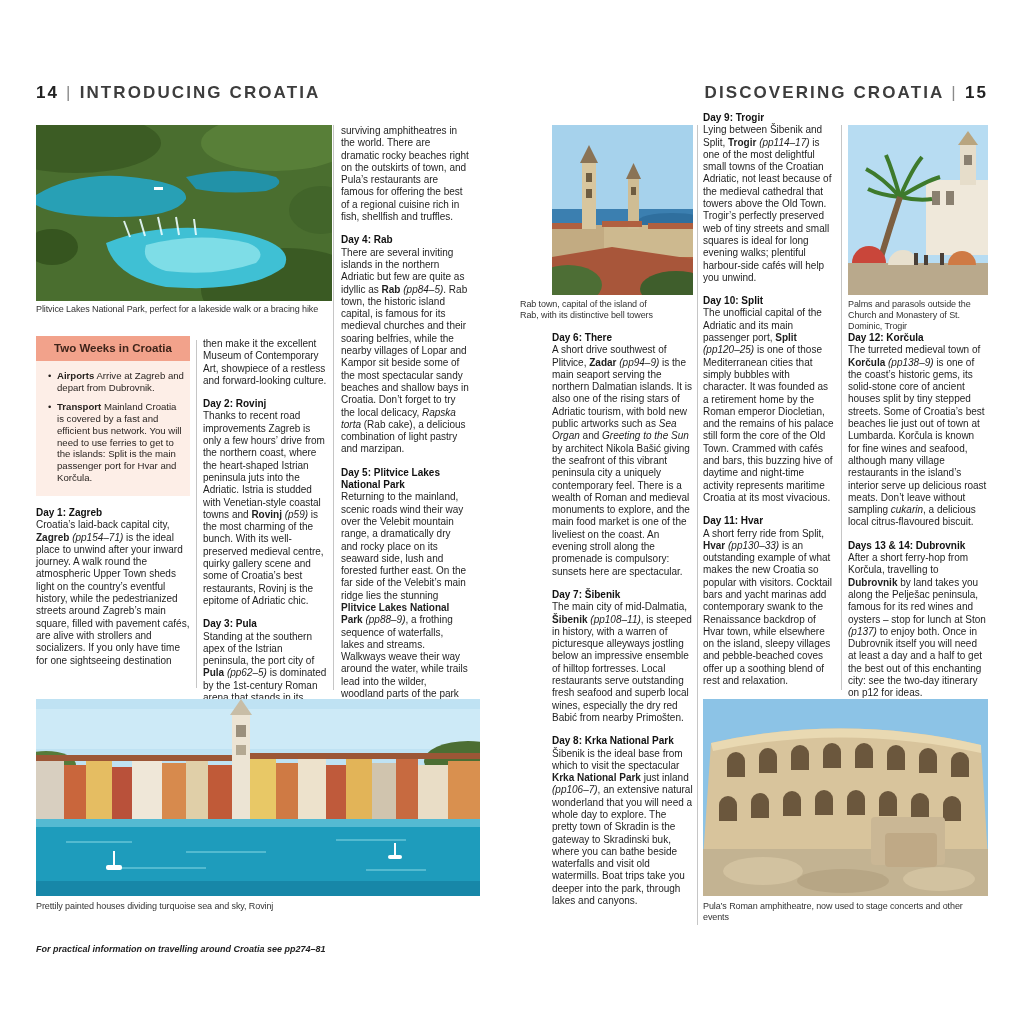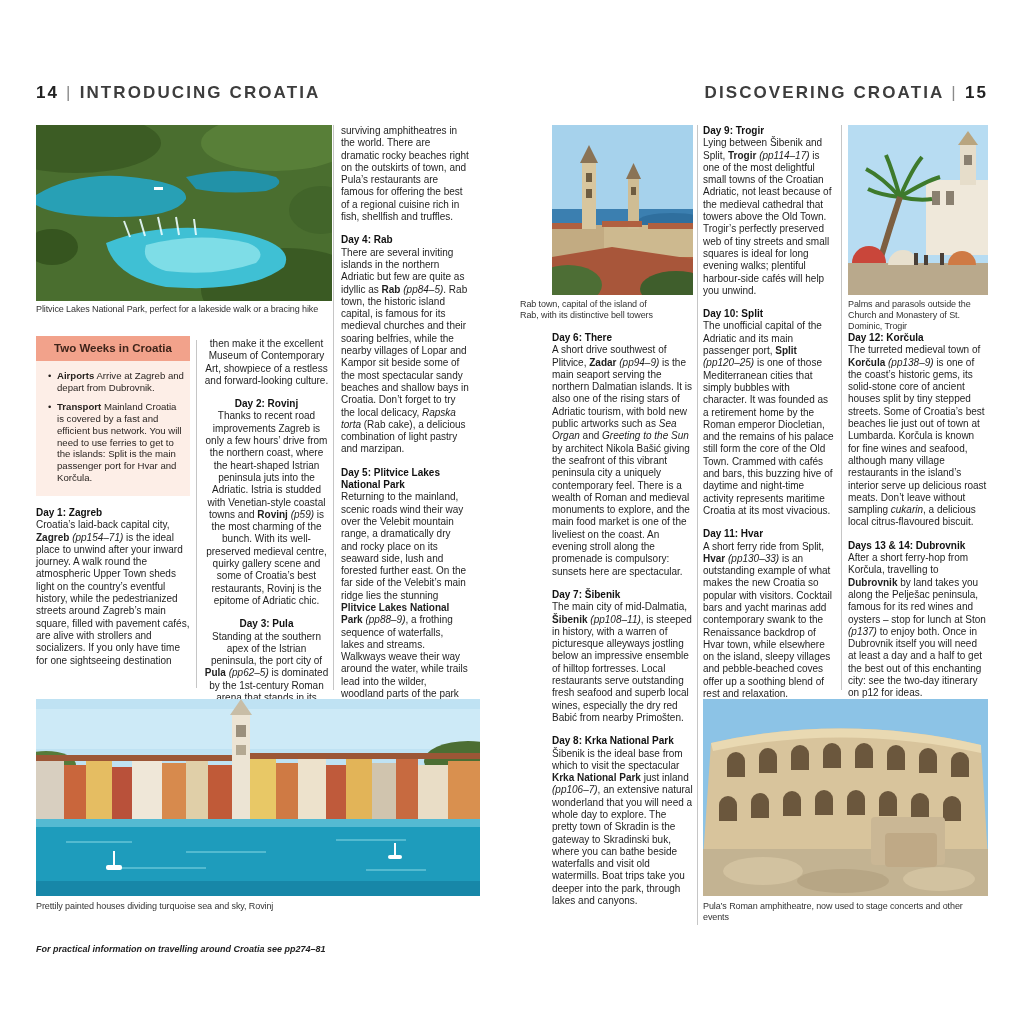--- a/index.html
+++ b/index.html
@@ -86,21 +86,21 @@
 
 <div class="abs col" style="left:36px;top:507px;width:157px;">
   <div class="section">
     <h3>Day 1: Zagreb</h3>
     <p><span>Croatia’s laid-back capital city, </span><span class="seg-b">Zagreb</span><span> </span><span class="seg-i">(pp154–71)</span><span> is the ideal place to unwind after your inward journey. A walk round the atmospheric Upper Town sheds light on the country’s eventful history, while the pedestrianized streets around Zagreb’s main square, filled with pavement cafés, are alive with strollers and socializers. If you only have time for one sightseeing destination</span></p>
   </div>
 </div>
 
 <div class="abs vrule" style="left:196px;top:340px;height:348px;"></div>
 
-<div class="abs col" style="left:203px;top:338px;width:127px;text-align:center;">
+<div class="abs col" style="left:203px;top:338px;width:127px;">
   <div class="section">
     <p><span>then make it the excellent Museum of Contemporary Art, showpiece of a restless and forward-looking culture.</span></p>
   </div>
   <div class="section">
     <h3>Day 2: Rovinj</h3>
     <p><span>Thanks to recent road improvements Zagreb is only a few hours’ drive from the northern coast, where the heart-shaped Istrian peninsula juts into the Adriatic. Istria is studded with Venetian-style coastal towns and </span><span class="seg-b">Rovinj</span><span> </span><span class="seg-i">(p59)</span><span> is the most charming of the bunch. With its well-preserved medieval centre, quirky gallery scene and some of Croatia’s best restaurants, Rovinj is the epitome of Adriatic chic.</span></p>
   </div>
   <div class="section">
     <h3>Day 3: Pula</h3>
     <p><span>Standing at the southern apex of the Istrian peninsula, the port city of </span><span class="seg-b">Pula</span><span> </span><span class="seg-i">(pp62–5)</span><span> is dominated by the 1st-century Roman arena that stands in its centre, one of the largest</span></p>
@@ -216,21 +216,21 @@
     <p><span>The main city of mid-Dalmatia, </span><span class="seg-b">Šibenik</span><span> </span><span class="seg-i">(pp108–11)</span><span>, is steeped in history, with a warren of picturesque alleyways jostling below an impressive ensemble of hilltop fortresses. Local restaurants serve outstanding fresh seafood and superb local wines, especially the dry red Babić from nearby Primošten.</span></p>
   </div>
   <div class="section">
     <h3>Day 8: Krka National Park</h3>
     <p><span>Šibenik is the ideal base from which to visit the spectacular </span><span class="seg-b">Krka National Park</span><span> just inland </span><span class="seg-i">(pp106–7)</span><span>, an extensive natural wonderland that you will need a whole day to explore. The pretty town of Skradin is the gateway to Skradinski buk, where you can bathe beside waterfalls and visit old watermills. Boat trips take you deeper into the park, through lakes and canyons.</span></p>
   </div>
 </div>
 
 <div class="abs vrule" style="left:697px;top:125px;height:800px;"></div>
 
-<div class="abs col" style="left:703px;top:125px;width:132px;">
+<div class="abs col" style="left:703px;top:112px;width:132px;">
   <div class="section">
     <h3>Day 9: Trogir</h3>
     <p><span>Lying between Šibenik and Split, </span><span class="seg-b">Trogir</span><span> </span><span class="seg-i">(pp114–17)</span><span> is one of the most delightful small towns of the Croatian Adriatic, not least because of the medieval cathedral that towers above the Old Town. Trogir’s perfectly preserved web of tiny streets and small squares is ideal for long evening walks; plentiful harbour-side cafés will help you unwind.</span></p>
   </div>
   <div class="section">
     <h3>Day 10: Split</h3>
     <p><span>The unofficial capital of the Adriatic and its main passenger port, </span><span class="seg-b">Split</span><span> </span><span class="seg-i">(pp120–25)</span><span> is one of those Mediterranean cities that simply bubbles with character. It was founded as a retirement home by the Roman emperor Diocletian, and the remains of his palace still form the core of the Old Town. Crammed with cafés and bars, this buzzing hive of daytime and night-time activity represents maritime Croatia at its most vivacious.</span></p>
   </div>
   <div class="section">
     <h3>Day 11: Hvar</h3>

